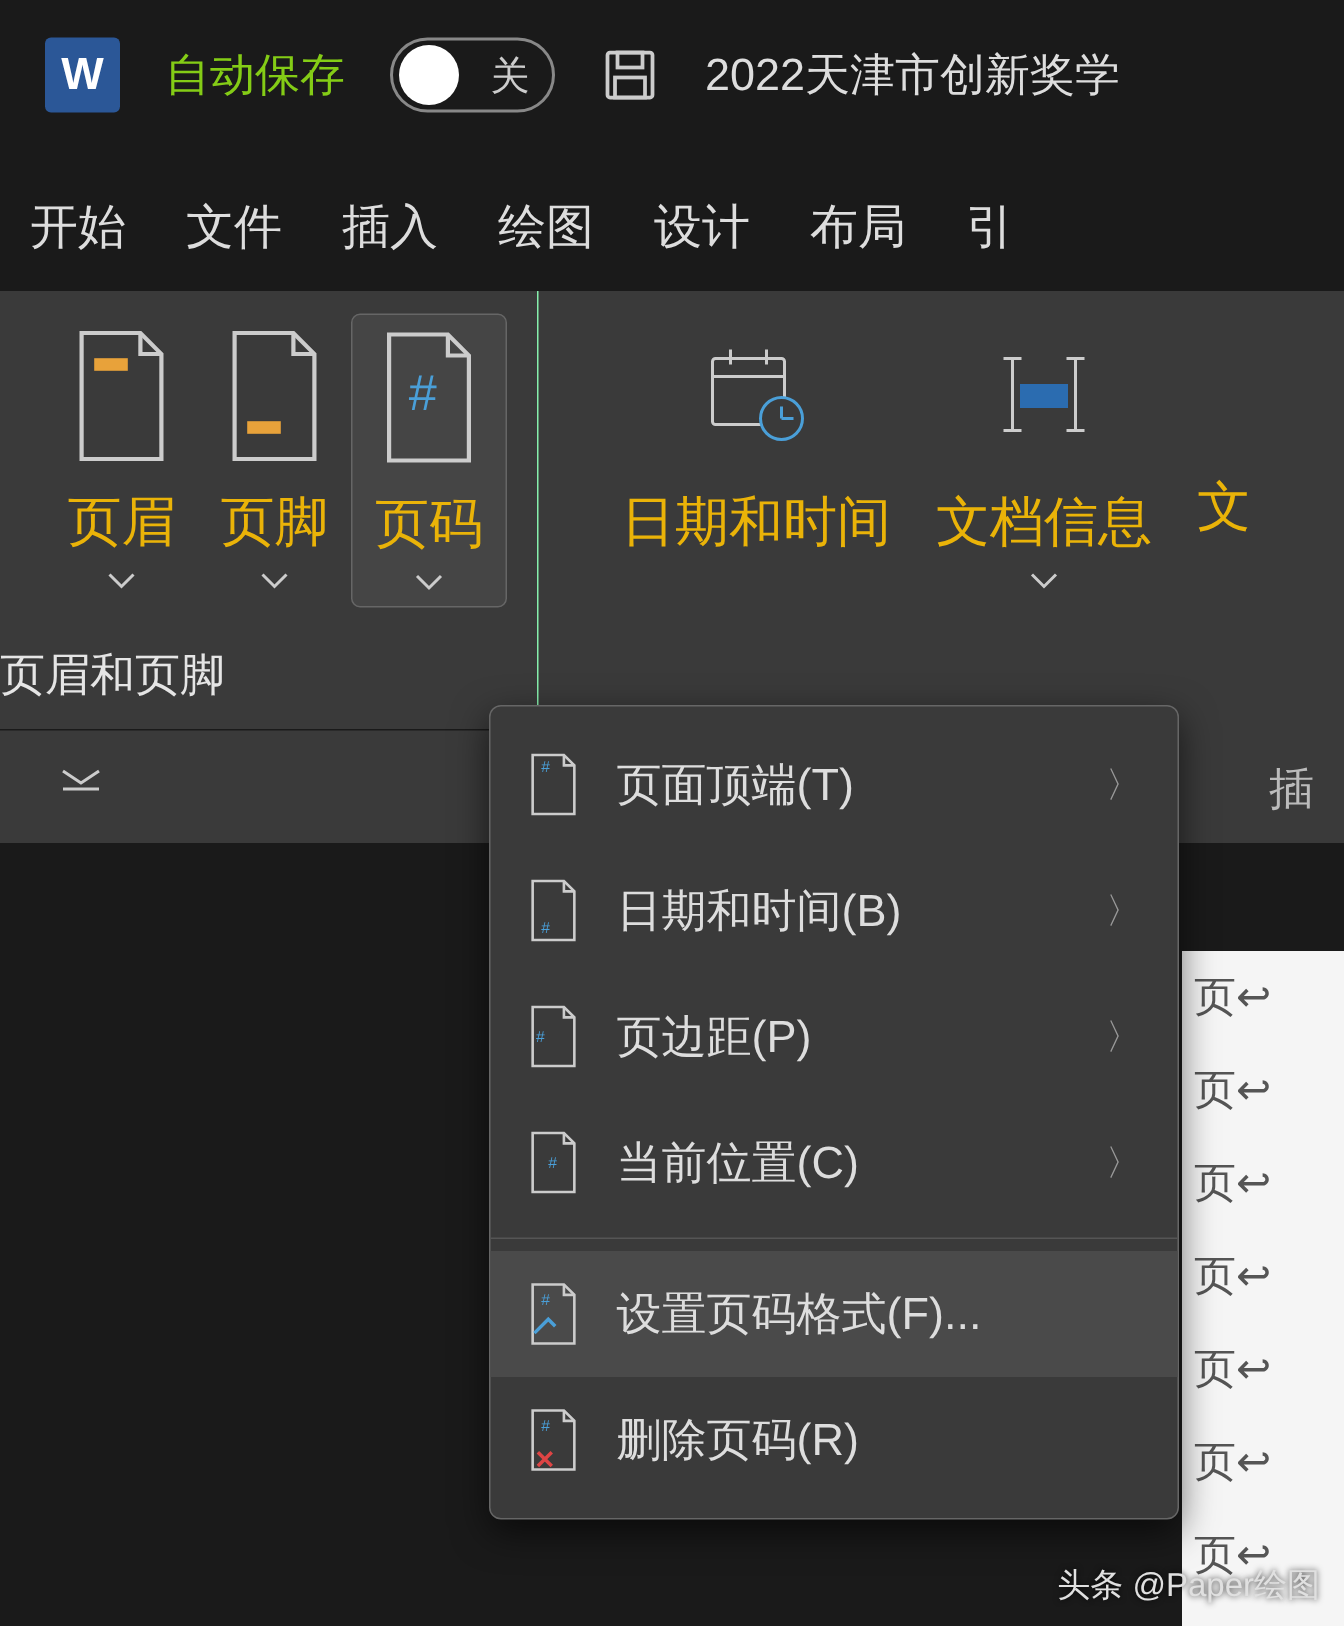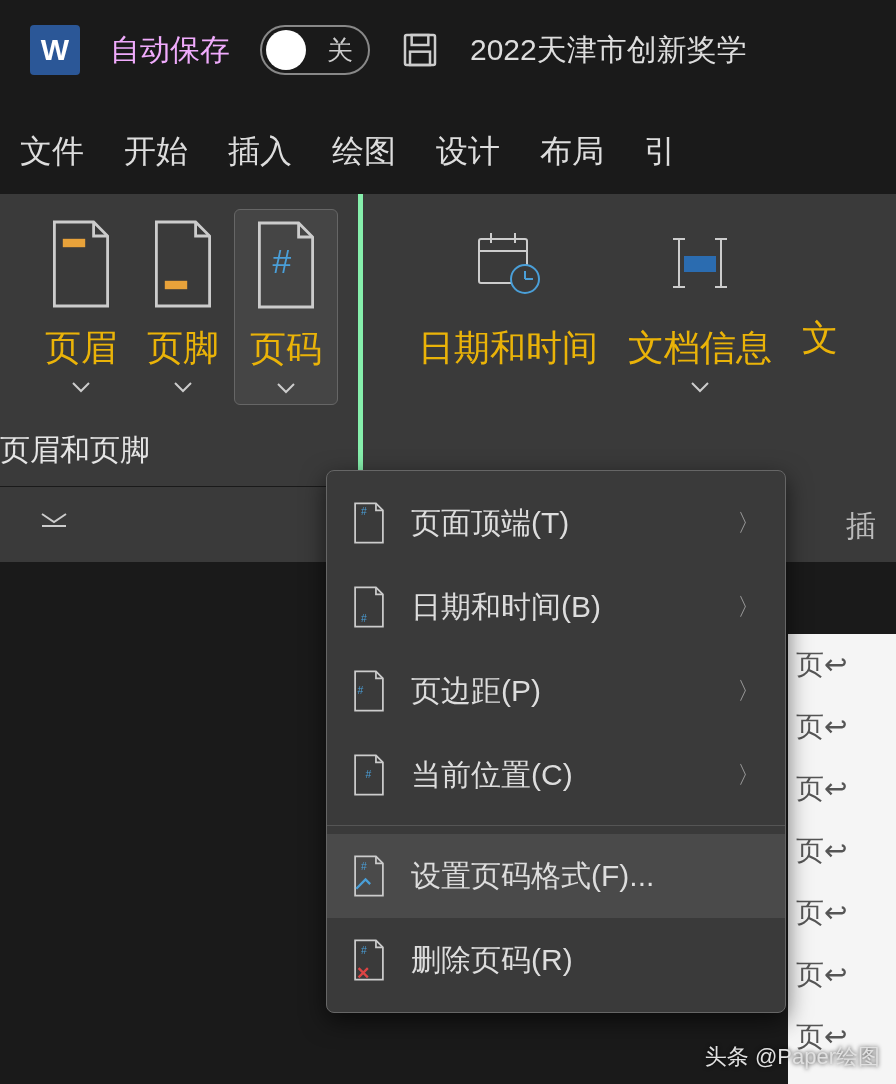--- a/index.html
+++ b/index.html
@@ -1,42 +1,42 @@
 <!DOCTYPE html>
 <html><head>
 <meta charset="utf-8">
 <style>
 * { margin: 0; padding: 0; box-sizing: border-box; font-family: "Microsoft YaHei", "Segoe UI", sans-serif; }
 body { width: 896px; height: 1084px; background: #1a1a1a; color: #fff; overflow: hidden; position: relative; }
 
 
 .titlebar { height: 100px; display: flex; align-items: center; padding: 0 30px; gap: 30px; background: #1a1a1a; }
 .word-icon { width: 50px; height: 50px; background: #2b5797; border-radius: 4px; display: flex; align-items: center; justify-content: center; font-weight: bold; font-size: 30px; color: #fff; }
-.autosave-label { font-size: 30px; color: #f0abfc; }
+.autosave-label { font-size: 30px; color: #84cc16; }
 .toggle { width: 110px; height: 50px; border: 2px solid #888; border-radius: 25px; display: flex; align-items: center; padding: 4px; position: relative; }
 .toggle-knob { width: 40px; height: 40px; background: #fff; border-radius: 20px; }
 .toggle-label { position: absolute; right: 15px; font-size: 26px; color: #ccc; }
 .save-icon { width: 40px; height: 40px; }
 .doc-title { font-size: 30px; color: #ddd; white-space: nowrap; text-align: right; }
 
 
 .tabs { display: flex; gap: 40px; padding: 20px 20px 10px 20px; background: #1a1a1a; }
 .tab { font-size: 32px; color: #ddd; cursor: pointer; padding: 10px 0; }
 
 
 .ribbon { background: #3a3a3a; display: flex; position: relative; }
 .ribbon-left { display: flex; flex-direction: column; background: #3a3a3a; }
 .ribbon-group { display: flex; padding: 15px 20px 5px 30px; }
 .ribbon-btn { display: flex; flex-direction: column; align-items: center; padding: 10px 15px; cursor: pointer; border-radius: 6px; min-width: 100px; }
 .ribbon-btn.selected { border: 1px solid #666; background: #454545; }
 .ribbon-btn-icon { width: 70px; height: 90px; margin-bottom: 10px; }
 .ribbon-btn-label { font-size: 36px; color: #eab308; margin-top: 5px; }
 .chevron-down { margin-top: 8px; }
 .ribbon-section-label { text-align: left; font-size: 30px; color: #e5e5e5; padding: 20px 0 15px 0; }
-.ribbon-right { display: flex; padding: 15px 0 5px 40px; border-left: 5px solid #86efac; }
+.ribbon-right { display: flex; padding: 15px 0 5px 40px; border-left: 1px solid #86efac; }
 .ribbon-right .ribbon-btn { min-width: 150px; }
 .ribbon-expand { background: #3a3a3a; width: 330px; padding: 25px 40px; border-top: 1px solid #1a1a1a; }
 
 
 .dropdown { position: absolute; top: 470px; left: 326px; width: 460px; background: #3a3a3a; border: 1px solid #666; border-radius: 8px; box-shadow: 0 8px 24px rgba(0,0,0,0.6); padding: 10px 0; }
 .dropdown-item { display: flex; align-items: center; padding: 20px 24px; cursor: pointer; gap: 24px; font-size: 30px; color: #ddd; position: relative; }
 .dropdown-item.hover { background: #4a4a4a; }
 .dropdown-item-icon { width: 36px; height: 44px; flex-shrink: 0; }
 .dropdown-item-text { flex: 1; }
 .dropdown-item-arrow { font-size: 24px; color: #999; }
@@ -65,22 +65,22 @@
     <svg class="save-icon" viewBox="0 0 24 24" fill="none" stroke="#ccc" stroke-width="1.5">
       <rect x="3" y="3" width="18" height="18" rx="1"></rect>
       <rect x="7" y="3" width="10" height="6"></rect>
       <rect x="6" y="13" width="12" height="8"></rect>
     </svg>
   </div>
   <div class="doc-title">2022天津市创新奖学</div>
 </div>
 
 <div class="tabs">
+  <div class="tab">开始</div>
   <div class="tab">文件</div>
-  <div class="tab">开始</div>
   <div class="tab">插入</div>
   <div class="tab">绘图</div>
   <div class="tab">设计</div>
   <div class="tab">布局</div>
   <div class="tab">引</div>
 </div>
 
 <div class="ribbon">
   <div class="ribbon-left">
     <div class="ribbon-group">

